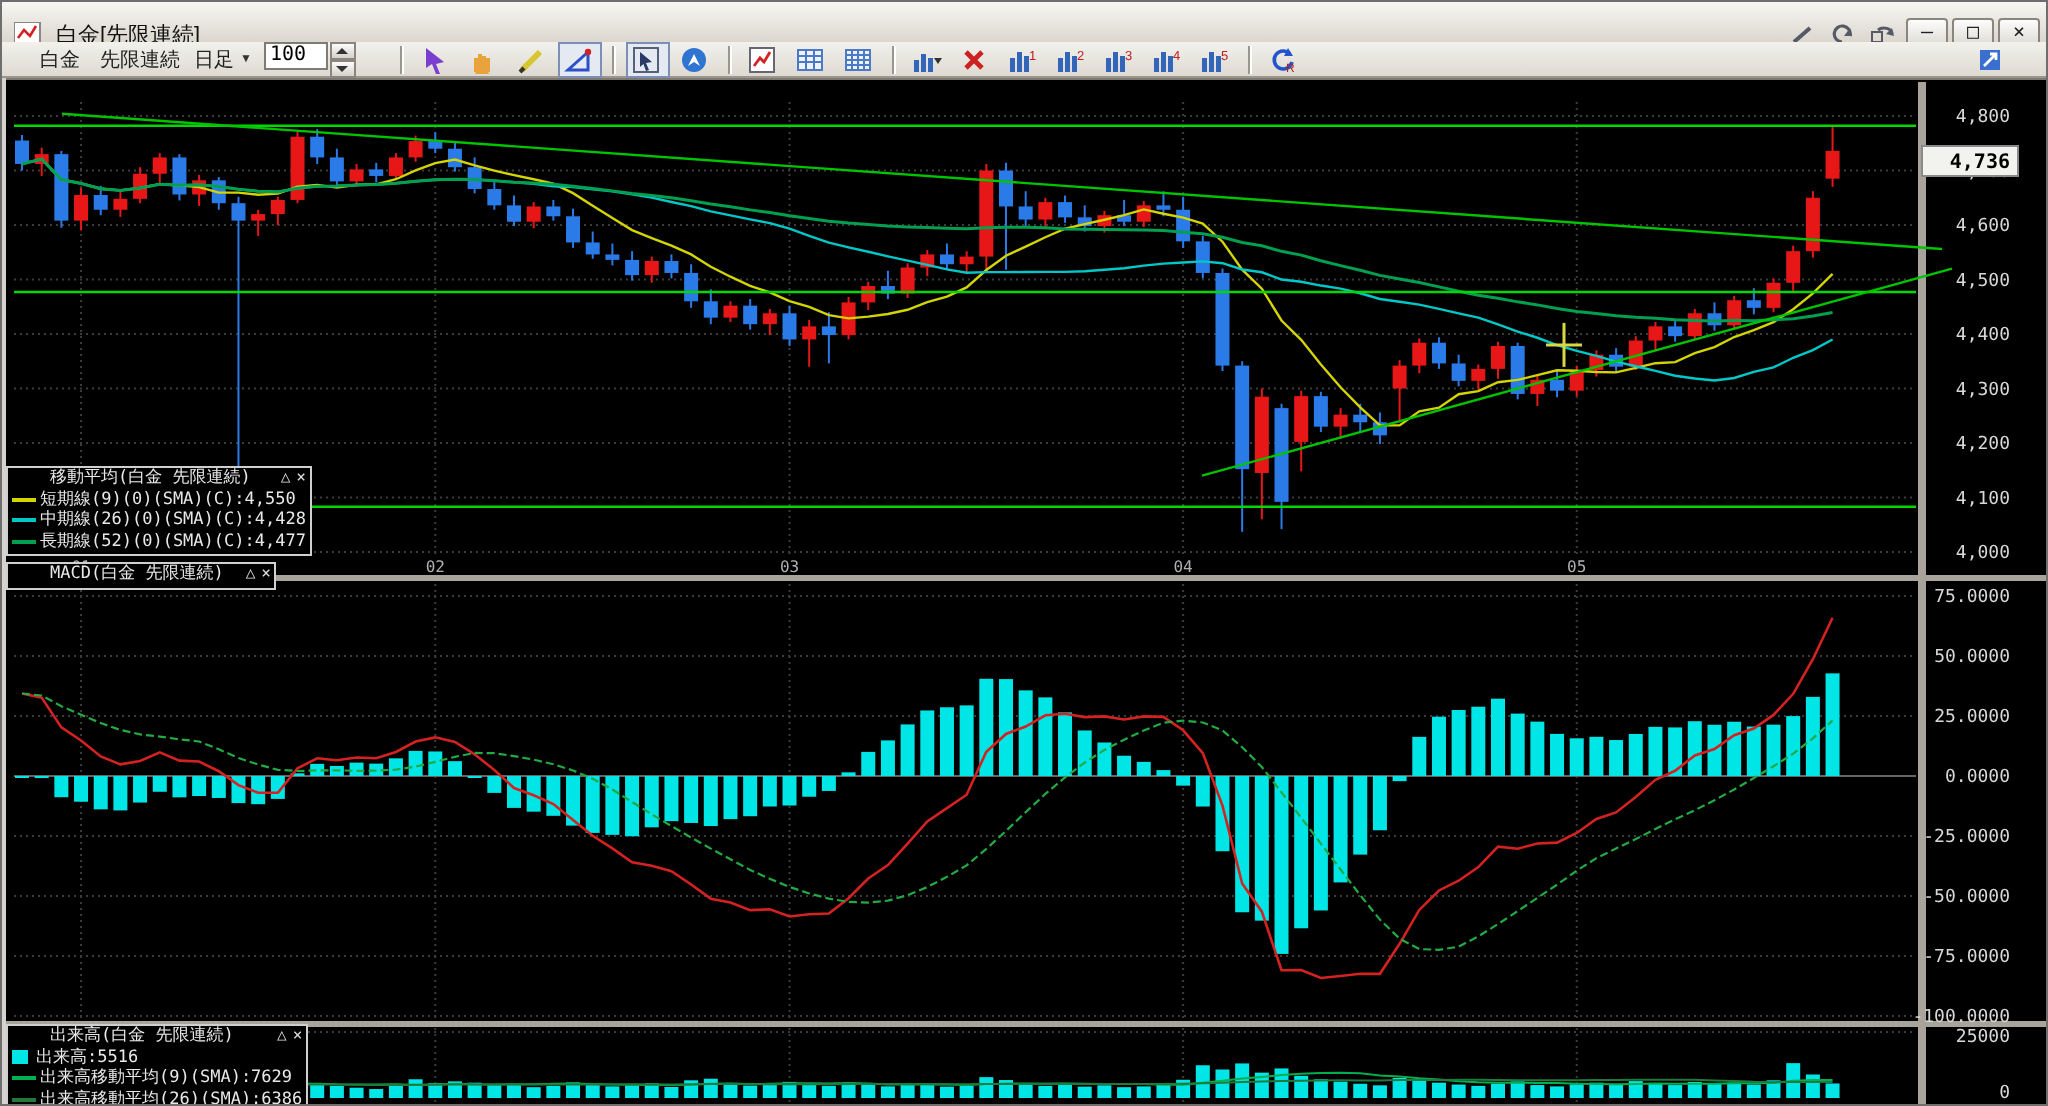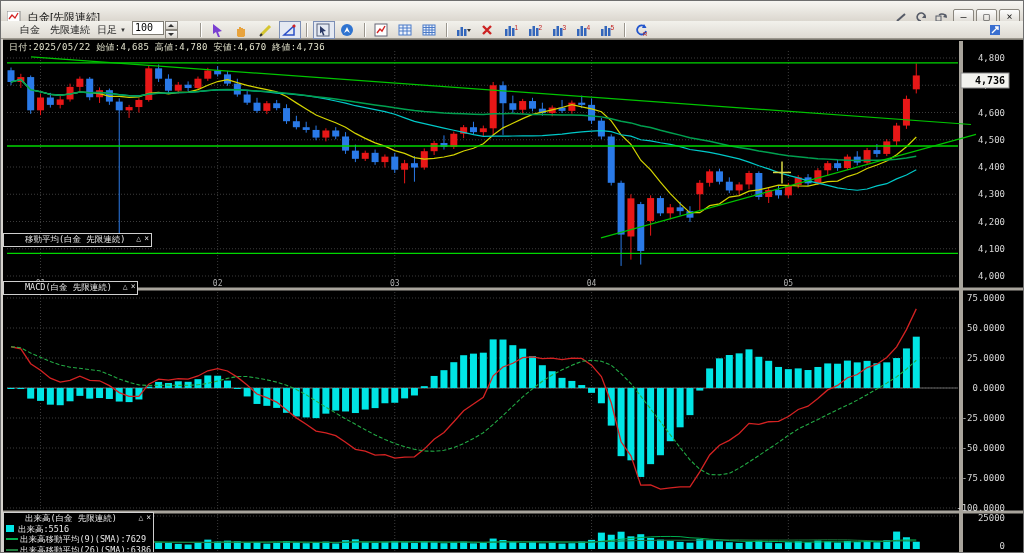--- a/index.html
+++ b/index.html
@@ -708,30 +708,43 @@
       </span>
     <span class="spacer"></span>
     <span class="icon-btn">
       <svg width="12" height="12">
           <rect x="1" y="1" width="10" height="10" fill="#3a6fd0"></rect>
           <path d="M3 9 L9 3 M6 3 H9 V6" stroke="#fff" stroke-width="1.4" fill="none"></path>
         </svg>
     </span>
   </div>
 
-  <div id="info-line">日付:2025/05/22 始値:4,685 高値:4,780 安値:4,670 終値:4,736</div>
 
   <div class="legend" id="ma-legend">
     <div class="lg-head">
       <span class="lg-title">移動平均(白金 先限連続)</span>
       <span class="lg-ctl">
         <span>△</span>
         <span>×</span>
       </span>
     </div>
+    <div class="lg-body">
+        <div class="lg-row">
+          <span class="sw sw-line" style="border-top-color: rgb(212, 212, 0);"></span>
+          <span>短期線(9)(0)(SMA)(C):4,550</span>
+        </div>
+        <div class="lg-row">
+          <span class="sw sw-dash" style="border-top-color: rgb(0, 200, 200);"></span>
+          <span>中期線(26)(0)(SMA)(C):4,428</span>
+        </div>
+        <div class="lg-row">
+          <span class="sw sw-line" style="border-top-color: rgb(0, 160, 80);"></span>
+          <span>長期線(52)(0)(SMA)(C):4,477</span>
+        </div>
+      </div>
   </div>
 
   <div class="legend" id="macd-legend">
     <div class="lg-head">
       <span class="lg-title">MACD(白金 先限連続)</span>
       <span class="lg-ctl">
         <span>△</span>
         <span>×</span>
       </span>
     </div>

